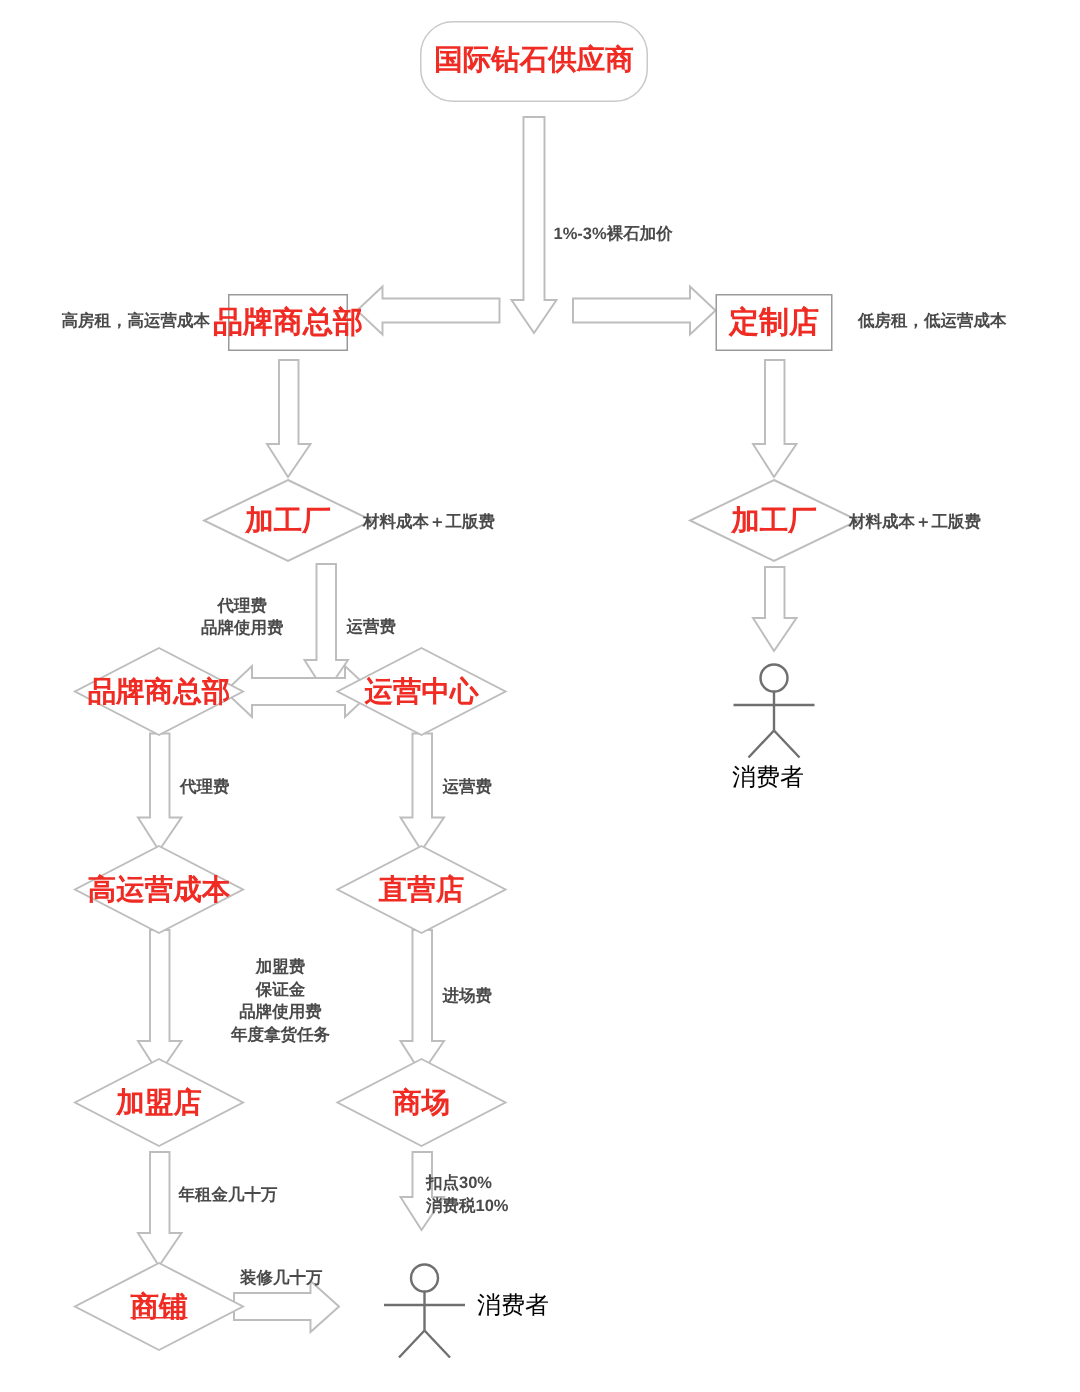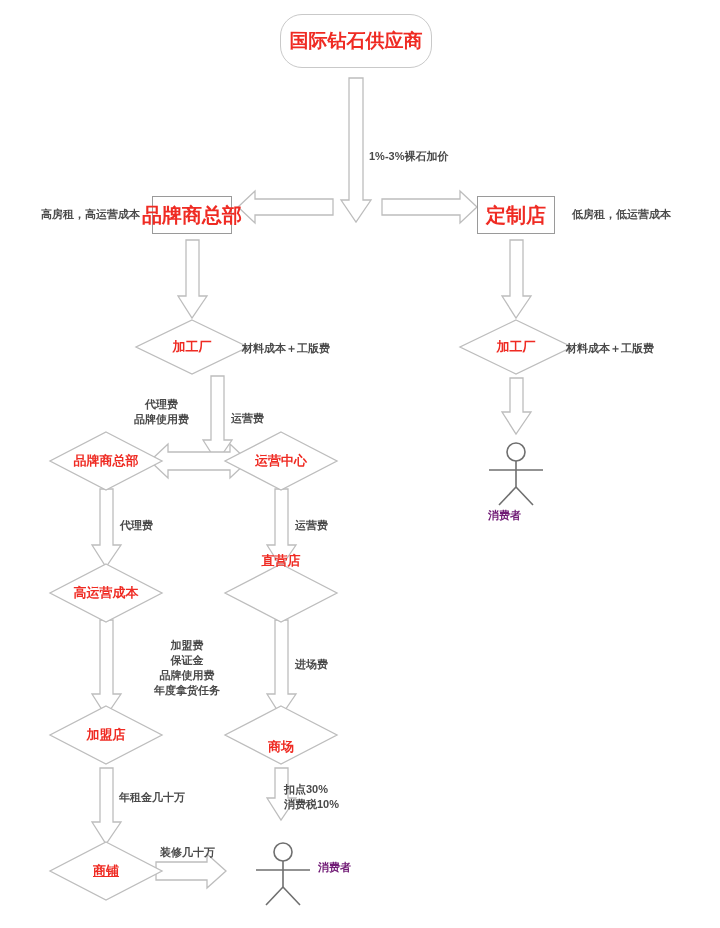--- a/index.html
+++ b/index.html
@@ -7,24 +7,24 @@
     width:720px;height:928px;position:relative;overflow:hidden;
     font-family:"Liberation Sans","DejaVu Sans",sans-serif;
   }
   #canvas{position:absolute;inset:0;width:720px;height:928px;}
   .node{position:absolute;display:flex;align-items:center;justify-content:center;
         color:#ef2b23;font-weight:bold;text-align:center;line-height:1.1;
         white-space:nowrap;box-sizing:border-box;}
   .rounded-node{border:1.4px solid #c9c9c9;border-radius:22px;font-size:19px;}
   .rect-node{border:1.4px solid #9a9a9a;font-size:20px;}
   .diamond-label{position:absolute;display:flex;align-items:center;justify-content:center;
-        color:#ef2b23;font-weight:bold;font-size:13px;white-space:nowrap;}
+        color:#ef2b23;font-weight:bold;font-size:19px;white-space:nowrap;}
   .edge-label{position:absolute;color:#4a4a4a;font-size:11px;font-weight:bold;
         line-height:1.35;white-space:pre;}
-  .person-label{position:absolute;color:#701a75;font-weight:bold;font-size:11px;white-space:nowrap;}
+  .person-label{position:absolute;color:#000000;font-weight:normal;font-size:16px;white-space:nowrap;}
 </style>
 </head>
 <body>
 
 <svg id="canvas" viewBox="0 0 720 928">
   <defs>
     <style>
       .blk{fill:#ffffff;stroke:#bdbdbd;stroke-width:1.3;stroke-linejoin:miter;}
       .stick{stroke:#6f6f6f;stroke-width:1.6;fill:none;}
     </style>
@@ -96,25 +96,25 @@
 <div class="diamond-label" style="left:152px;top:336px;width:80px;height:22px;">加工厂</div>
 
 <div class="diamond-label" style="left:476px;top:336px;width:80px;height:22px;">加工厂</div>
 
 <div class="diamond-label" style="left:61px;top:450px;width:90px;height:22px;">品牌商总部</div>
 
 <div class="diamond-label" style="left:236px;top:450px;width:90px;height:22px;">运营中心</div>
 
 <div class="diamond-label" style="left:61px;top:582px;width:90px;height:22px;">高运营成本</div>
 
-<div class="diamond-label" style="left:236px;top:550px;width:90px;height:22px;">直营店</div>
+<div class="diamond-label" style="left:236px;top:582px;width:90px;height:22px;">直营店</div>
 
 <div class="diamond-label" style="left:61px;top:724px;width:90px;height:22px;">加盟店</div>
 
-<div class="diamond-label" style="left:236px;top:724px;width:90px;height:22px;margin-top:12px;">商场</div>
+<div class="diamond-label" style="left:236px;top:724px;width:90px;height:22px;">商场</div>
 
 <div class="diamond-label" style="left:61px;top:860px;width:90px;height:22px;text-decoration:underline;">商铺</div>
 
 <div class="person-label" style="left:488px;top:508px;">消费者</div>
 
 <div class="person-label" style="left:318px;top:860px;">消费者</div>
 
 <div class="edge-label" style="left:369px;top:149px;">1%-3%裸石加价</div>
 
 <div class="edge-label" style="left:41px;top:207px;">高房租，高运营成本</div>

